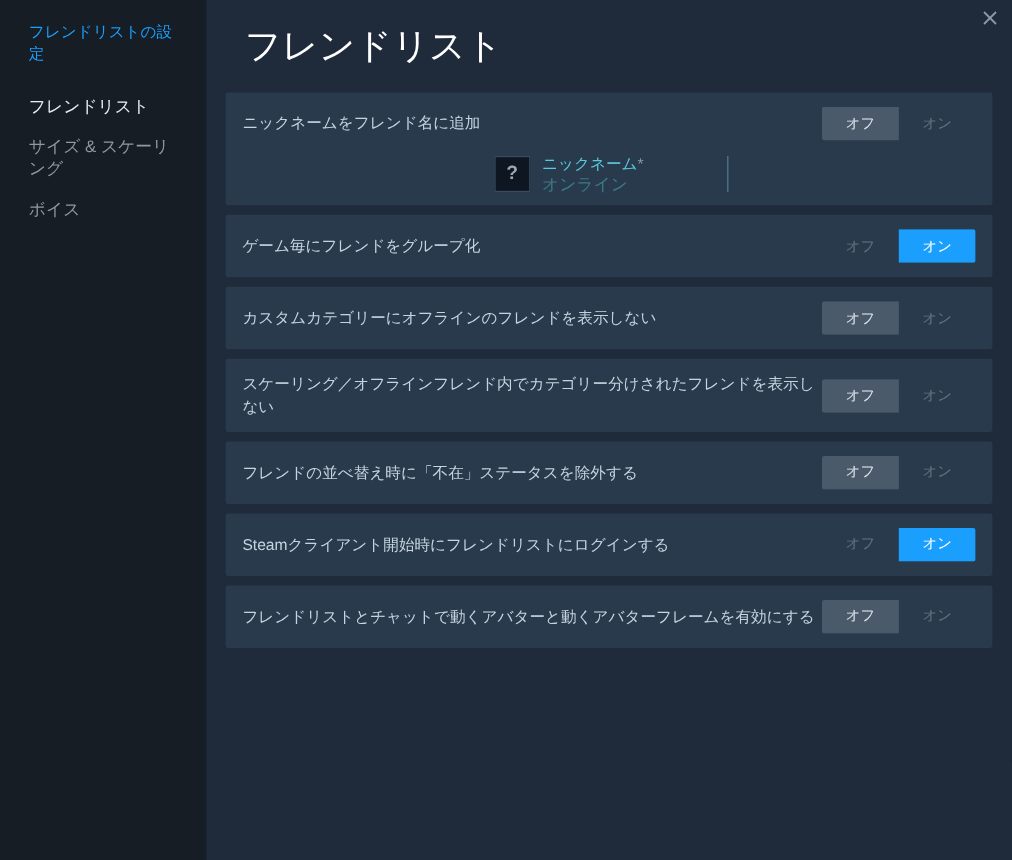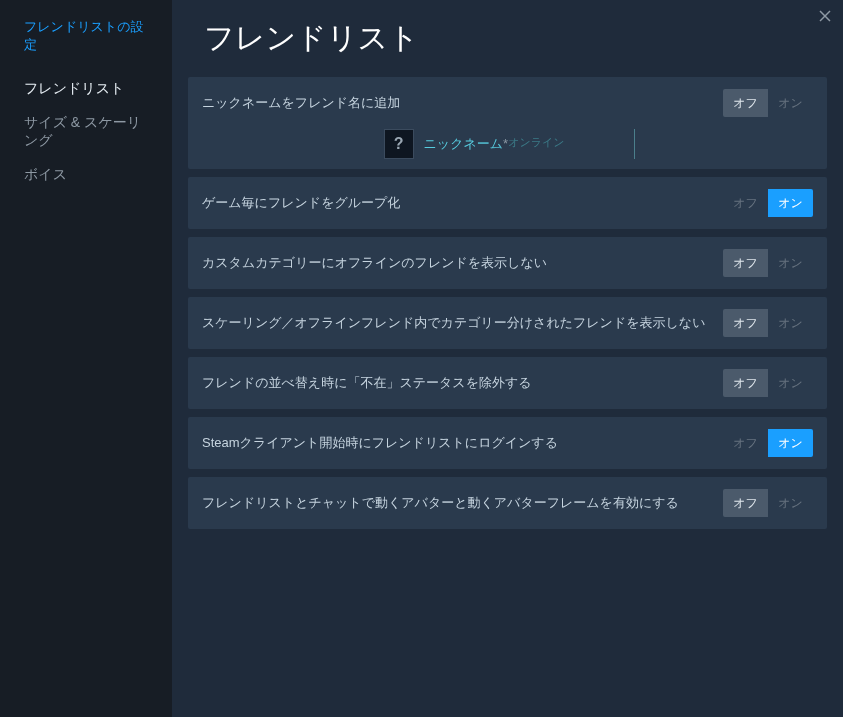--- a/index.html
+++ b/index.html
@@ -82,21 +82,21 @@
   color: #c6d4df;
   flex: 1;
   line-height: 1.4;
 }
 .toggle {
   display: flex;
   border-radius: 2px;
   overflow: hidden;
 }
 .toggle-btn {
-  width: 45px;
+  width: 64px;
   height: 28px;
   display: flex;
   align-items: center;
   justify-content: center;
   font-size: 12px;
   cursor: pointer;
   background: transparent;
   color: #66727f;
 }
 .toggle-btn.selected-off {
@@ -120,33 +120,33 @@
   border: 1px solid #3b4b5e;
   display: flex;
   align-items: center;
   justify-content: center;
   color: #9aa7b3;
   font-size: 16px;
   font-weight: bold;
 }
 .preview-text {
   display: flex;
-  flex-direction: row;
+  flex-direction: column;
   line-height: 1.2;
 }
 .preview-name {
   color: #57cbde;
   font-size: 13px;
 }
 .preview-name .asterisk {
   color: #8a97a3;
 }
 .preview-status {
   color: #3b7a87;
-  font-size: 11px;
+  font-size: 14px;
 }
 .preview-divider {
   width: 1px;
   height: 30px;
   background: #4b7f8c;
   margin-left: 60px;
 }
 </style>
 </head>
 <body>

